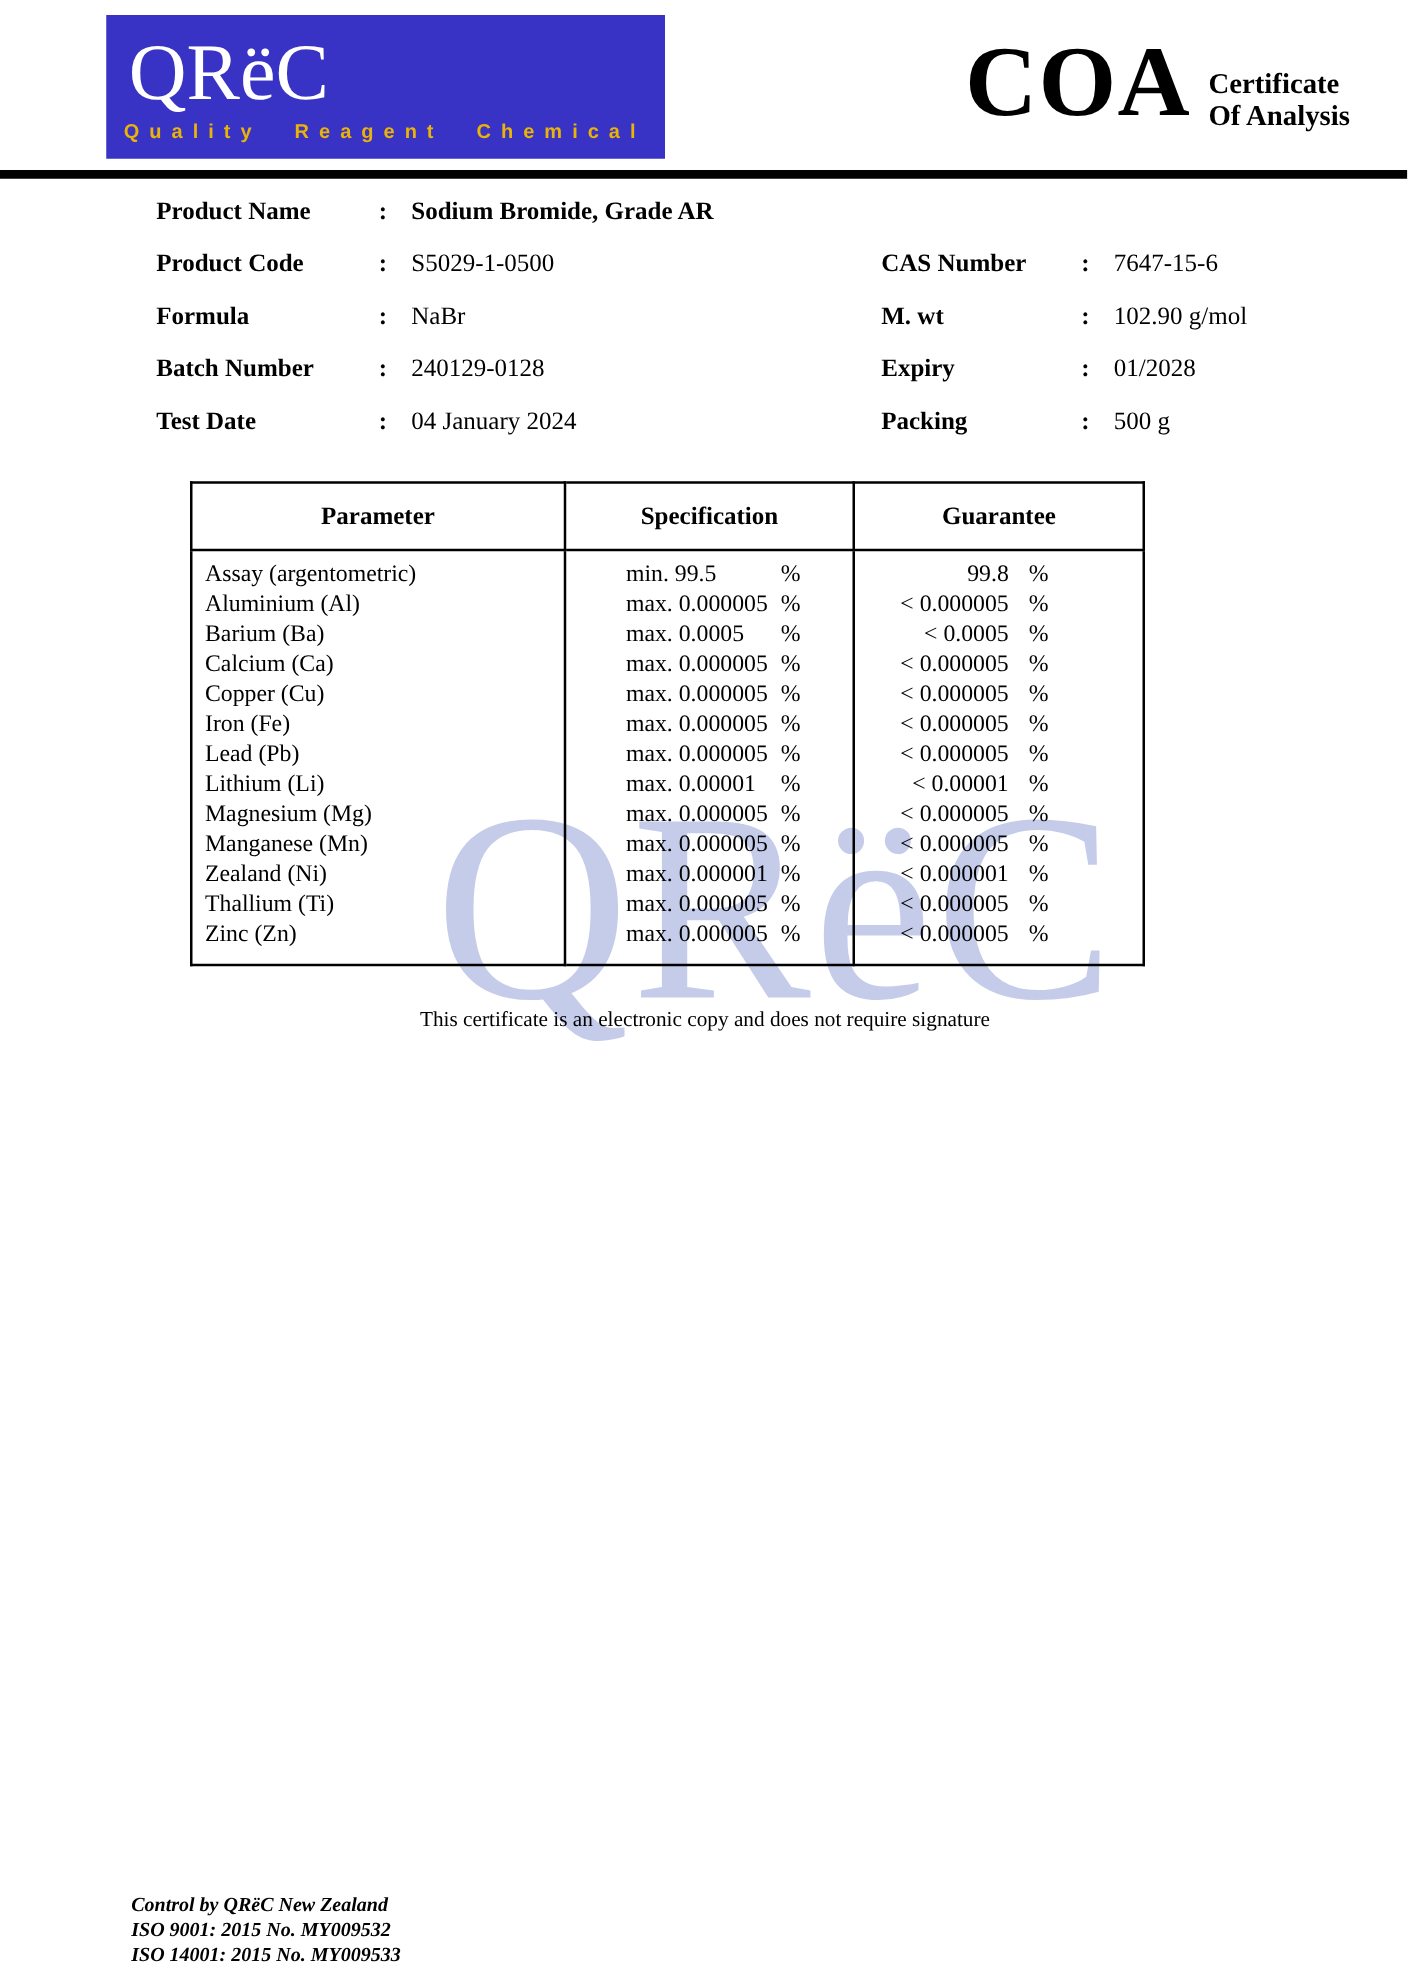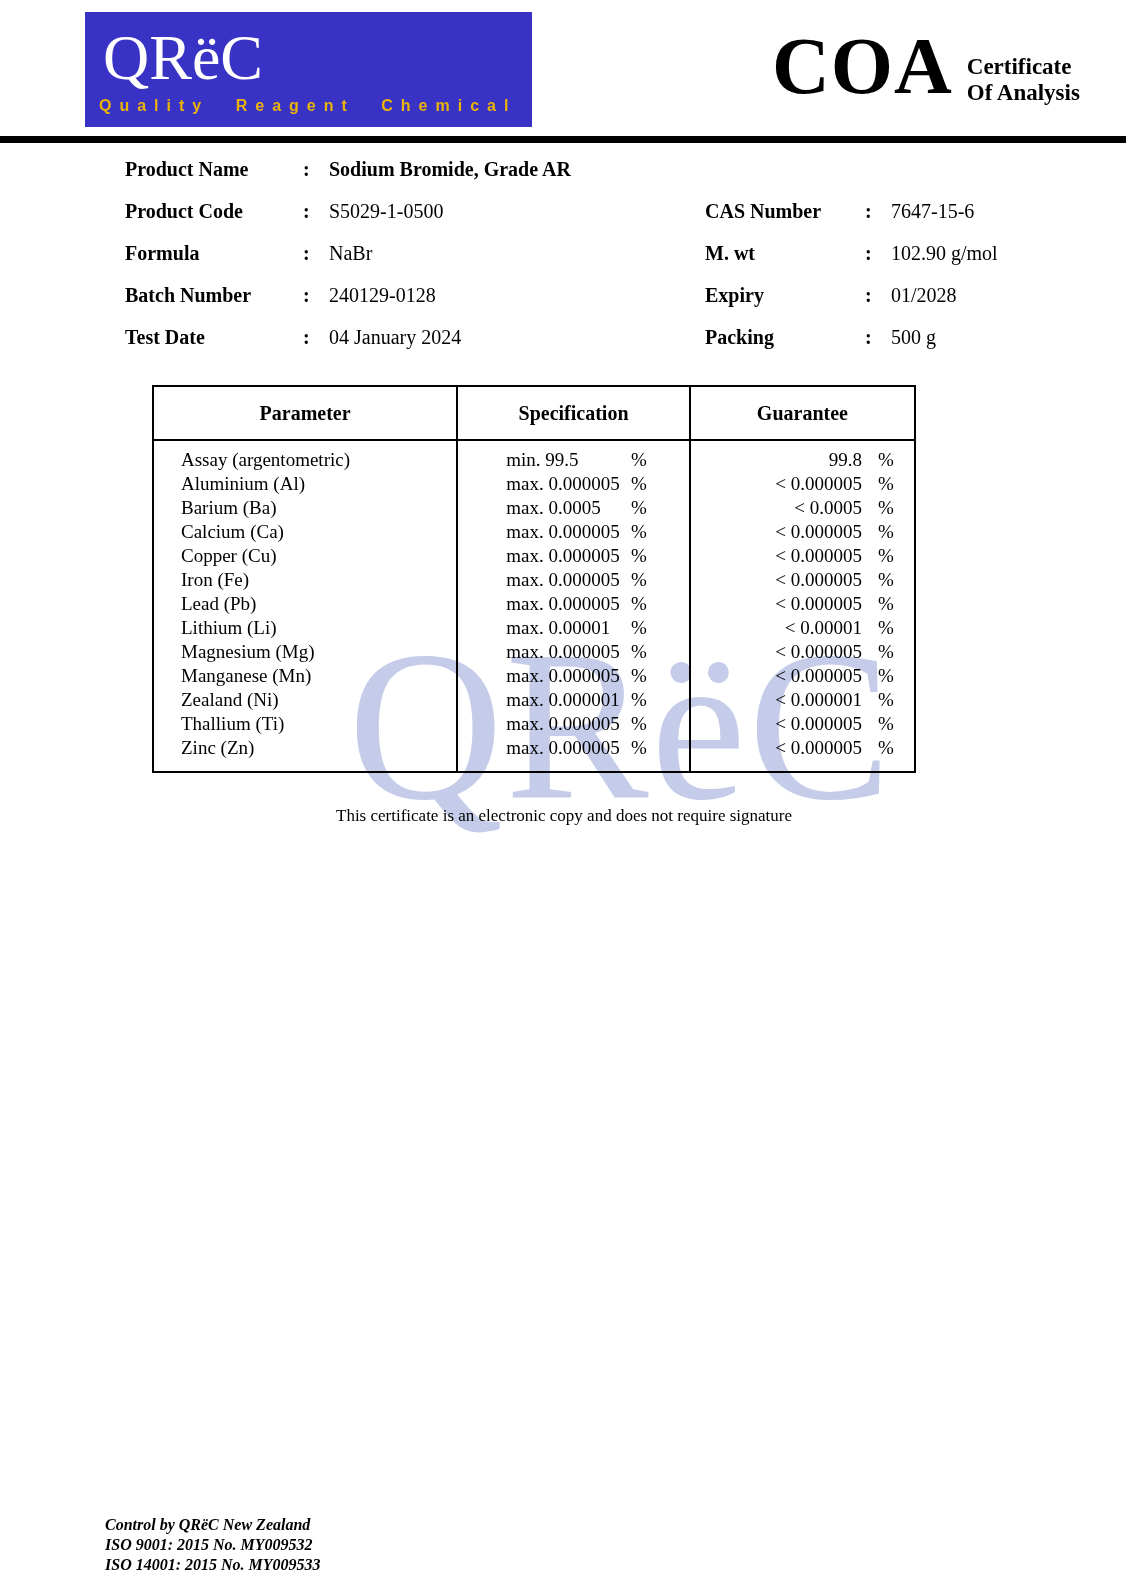--- a/index.html
+++ b/index.html
@@ -105,24 +105,24 @@
   .coa-table td {
     border-left:2px solid #000;
     border-right:2px solid #000;
     padding:0;
     line-height:24px;
     vertical-align:top;
     background:transparent;
   }
   .coa-table tbody tr:first-child td { padding-top:7px; }
   .coa-table tbody tr:last-child td  { padding-bottom:11px; border-bottom:2px solid #000; }
-  .coa-table td.param { padding-left:27px; }
+  .coa-table td.param { padding-left:10px; }
   .coa-table td.spec  { padding-left:48px; }
   .coa-table td.spec .unit { float:right; margin-right:42px; }
-  .coa-table td.guar  { text-align:right; }
+  .coa-table td.guar  { text-align:right; padding-right:55px; }
   .coa-table td.guar .unit { display:inline-block; width:36px; text-align:left; padding-left:16px; box-sizing:content-box; }
 
   .note {
     position:absolute; left:125px; top:806px;
     width:878px; text-align:center;
     font-size:17px; z-index:1;
   }
 
   
   .footer {

